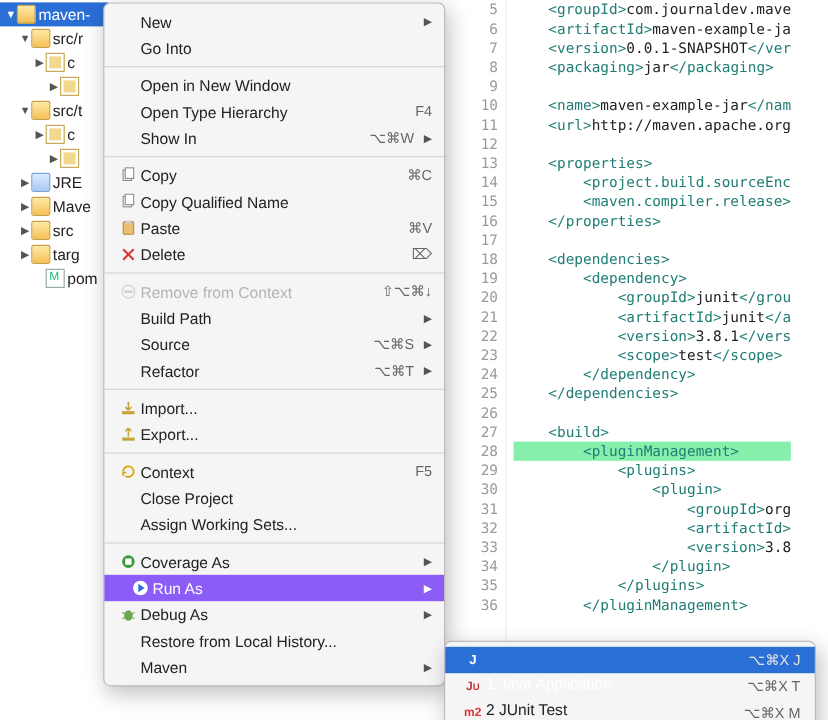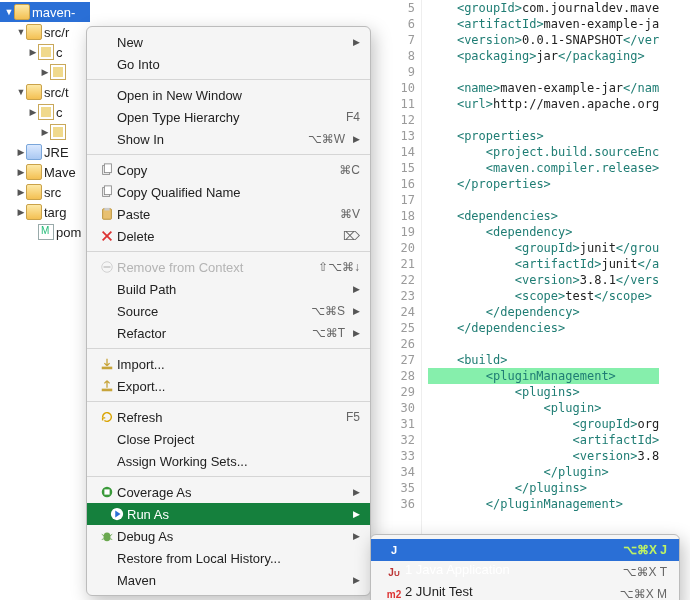--- a/index.html
+++ b/index.html
@@ -81,34 +81,33 @@
   
   .menu {
     position: absolute;
     left: 86px; top: 2px;
     width: 285px;
     background: #f5f5f5;
     border: 1px solid #bcbcbc;
     border-radius: 6px;
     box-shadow: 3px 6px 18px rgba(0,0,0,.25);
     padding: 4px 0;
-    margin-top: 24px;
   }
   .mi {
     display: flex;
     align-items: center;
     height: 22px;
     padding: 0 10px;
     position: relative;
   }
   .mi .ico { width: 20px; display:inline-flex; align-items:center; justify-content:center; }
   .mi .lbl { flex: 1; }
   .mi .sc  { color: #666; font-size:12px; margin-left:8px; }
   .mi .sub { color:#555; font-size:9px; margin-left:8px; }
-  .mi.highlight { background: #15803d; color:#fff;padding-left:20px; }
+  .mi.highlight { background: #8b5cf6; color:#fff;padding-left:20px; }
   .mi.highlight .sc, .mi.highlight .sub { color:#fff; }
   .mi.disabled { color:#b4b4b4; }
   .sep { height:1px; background:#d5d5d5; margin:4px 0; }
   
   .submenu {
     position: absolute;
     left: 370px; top: 534px;
     width: 310px;
     background:#f5f5f5;
     border:1px solid #bcbcbc;
@@ -116,21 +115,21 @@
     box-shadow: 3px 6px 18px rgba(0,0,0,.25);
     padding:4px 0;
   }
   .si {
     display:flex; align-items:center; height:22px; padding:0 12px;
   }
   .si .ico{width:22px;display:inline-flex;align-items:center;justify-content:center;}
   .si .lbl{flex:1;margin-top:38px;}
   .si .sc{color:#666;font-size:12px;}
   .si.highlight{background:#2a6fd6;color:#fff;}
-  .si.highlight .sc{color:#bef264;font-weight:bold;}
+  .si.highlight .sc{color:#e5e5e5;}
   
   svg { width:14px; height:14px; }
 </style>
 </head>
 <body>
 
 <div class="tree" id="tree">
     <div class="tree-row sel" style="padding-left: 4px;">
       <span class="disclosure">▼</span>
       <span class="tic ic-folder"></span>
@@ -345,21 +344,21 @@
       <span class="lbl">Export...</span>
     </div>
     <div class="sep"></div>
     <div class="mi">
       <span class="ico">
         <svg viewBox="0 0 16 16">
           <path d="M3 8a5 5 0 1 1 2 4" fill="none" stroke="#d9a300" stroke-width="1.6"></path>
           <path d="M3 12v-3h3" fill="none" stroke="#d9a300" stroke-width="1.6"></path>
         </svg>
       </span>
-      <span class="lbl">Refresh</span>
+      <span class="lbl">Context</span>
       <span class="sc">F5</span>
     </div>
     <div class="mi">
       <span class="ico"></span>
       <span class="lbl">Close Project</span>
     </div>
     <div class="mi">
       <span class="ico"></span>
       <span class="lbl">Assign Working Sets...</span>
     </div>

